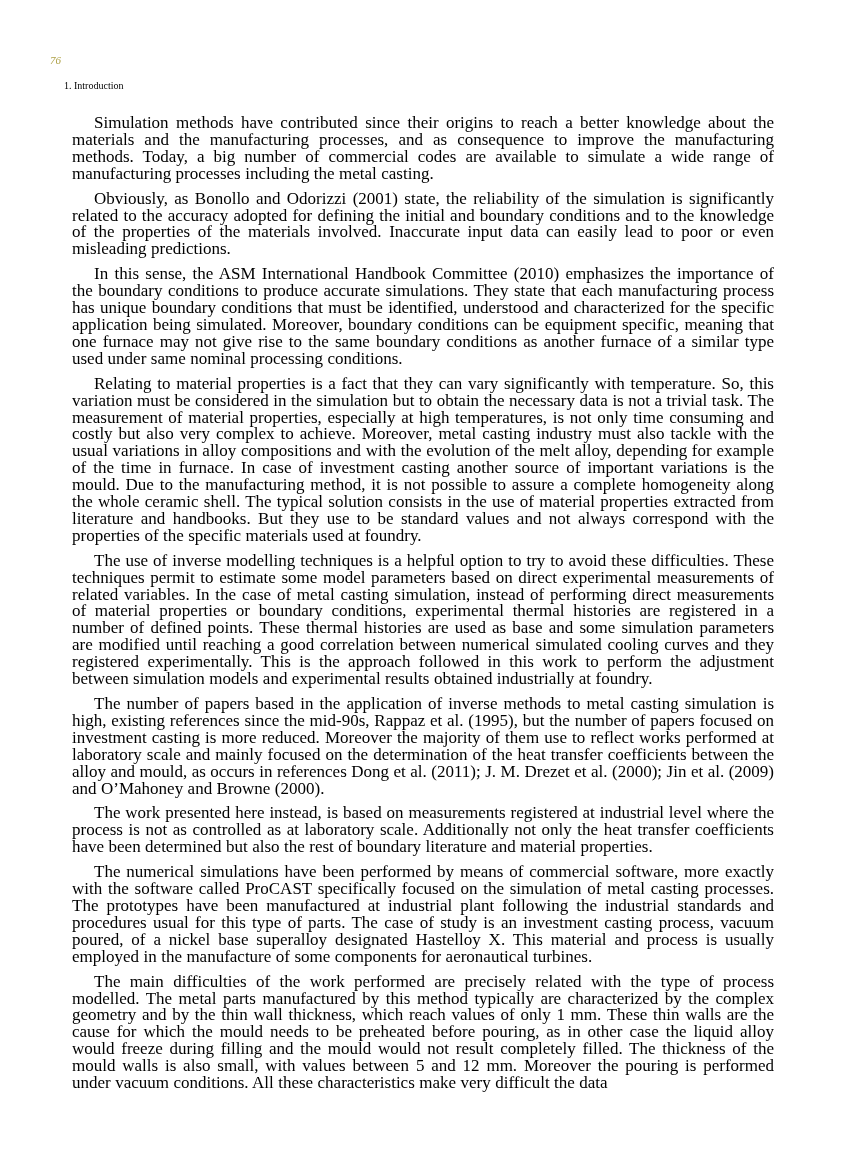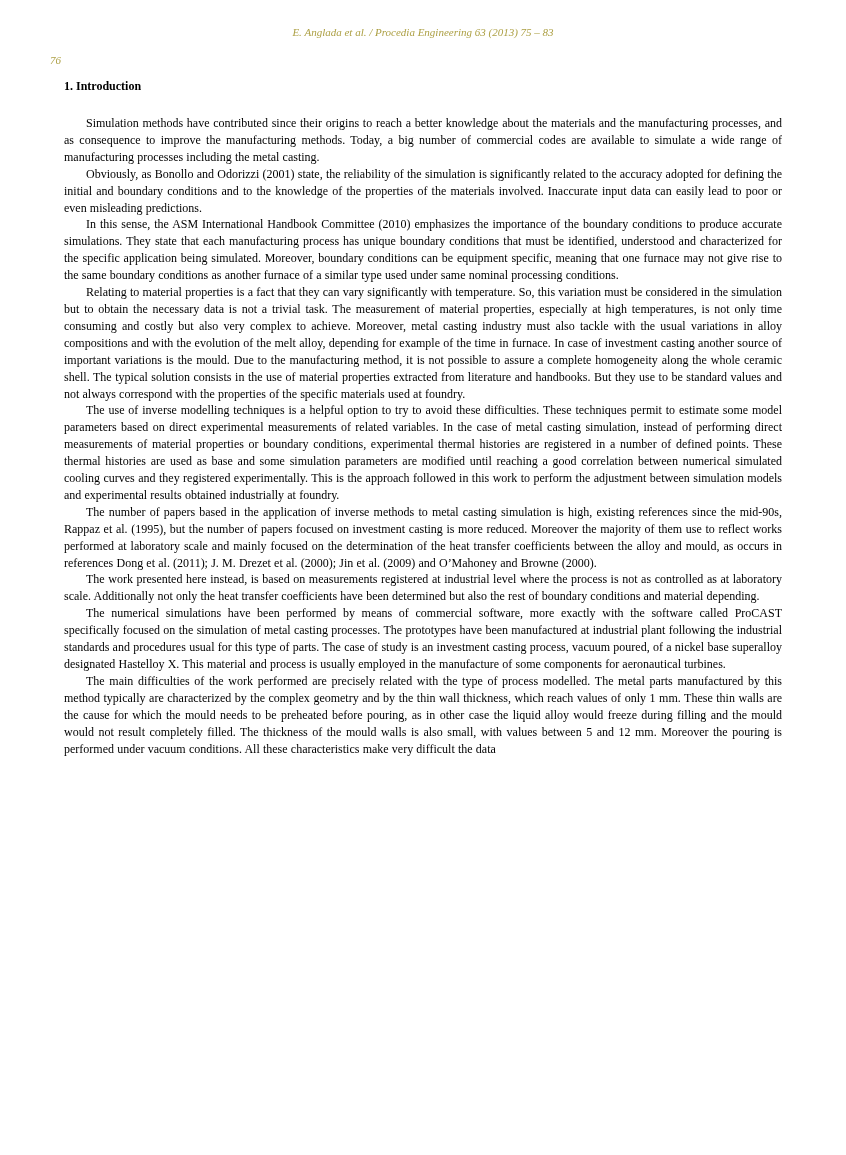--- a/index.html
+++ b/index.html
@@ -34,50 +34,49 @@
   .header-citation {
     display: block;
     text-align: center;
     font-style: italic;
   }
   .page-body {
     padding: 0 64px;
   }
   .section-title {
     margin: 36px 0 21px 0;
-    font-size: 12px;
-    font-weight: bold;
+    font-size: 10px;
+    font-weight: normal;
     line-height: 16px;
   }
   .page-body p {
-    margin: 0;
-    font-size: 12px;
+    margin: 8px;
+    font-size: 17px;
     line-height: 16.9px;
     text-align: justify;
     text-indent: 22px;
     word-spacing: 0.2px;
   }
 </style>
 </head>
 <body>
 
 <div class="page">
 
   <header class="page-header">
     <span class="page-number">76</span>
-    <span class="header-citation">E. Anglada et al. / Procedia Engineering 63 (2013) 75 – 83</span>
   </header>
 
   <main class="page-body">
     <h2 class="section-title">1. Introduction</h2>
 
     <p>Simulation methods have contributed since their origins to reach a better knowledge about the materials and the manufacturing processes, and as consequence to improve the manufacturing methods. Today, a big number of commercial codes are available to simulate a wide range of manufacturing processes including the metal casting.</p>
     <p>Obviously, as Bonollo and Odorizzi (2001) state, the reliability of the simulation is significantly related to the accuracy adopted for defining the initial and boundary conditions and to the knowledge of the properties of the materials involved. Inaccurate input data can easily lead to poor or even misleading predictions.</p>
     <p>In this sense, the ASM International Handbook Committee (2010) emphasizes the importance of the boundary conditions to produce accurate simulations. They state that each manufacturing process has unique boundary conditions that must be identified, understood and characterized for the specific application being simulated. Moreover, boundary conditions can be equipment specific, meaning that one furnace may not give rise to the same boundary conditions as another furnace of a similar type used under same nominal processing conditions.</p>
     <p>Relating to material properties is a fact that they can vary significantly with temperature. So, this variation must be considered in the simulation but to obtain the necessary data is not a trivial task. The measurement of material properties, especially at high temperatures, is not only time consuming and costly but also very complex to achieve. Moreover, metal casting industry must also tackle with the usual variations in alloy compositions and with the evolution of the melt alloy, depending for example of the time in furnace. In case of investment casting another source of important variations is the mould. Due to the manufacturing method, it is not possible to assure a complete homogeneity along the whole ceramic shell. The typical solution consists in the use of material properties extracted from literature and handbooks. But they use to be standard values and not always correspond with the properties of the specific materials used at foundry.</p>
     <p>The use of inverse modelling techniques is a helpful option to try to avoid these difficulties. These techniques permit to estimate some model parameters based on direct experimental measurements of related variables. In the case of metal casting simulation, instead of performing direct measurements of material properties or boundary conditions, experimental thermal histories are registered in a number of defined points. These thermal histories are used as base and some simulation parameters are modified until reaching a good correlation between numerical simulated cooling curves and they registered experimentally. This is the approach followed in this work to perform the adjustment between simulation models and experimental results obtained industrially at foundry.</p>
     <p>The number of papers based in the application of inverse methods to metal casting simulation is high, existing references since the mid-90s, Rappaz et al. (1995), but the number of papers focused on investment casting is more reduced. Moreover the majority of them use to reflect works performed at laboratory scale and mainly focused on the determination of the heat transfer coefficients between the alloy and mould, as occurs in references Dong et al. (2011); J. M. Drezet et al. (2000); Jin et al. (2009) and O’Mahoney and Browne (2000).</p>
-    <p>The work presented here instead, is based on measurements registered at industrial level where the process is not as controlled as at laboratory scale. Additionally not only the heat transfer coefficients have been determined but also the rest of boundary conditions and material depending.</p>
+    <p>The work presented here instead, is based on measurements registered at industrial level where the process is not as controlled as at laboratory scale. Additionally not only the heat transfer coefficients have been determined but also the rest of boundary literature and material properties.</p>
     <p>The numerical simulations have been performed by means of commercial software, more exactly with the software called ProCAST specifically focused on the simulation of metal casting processes. The prototypes have been manufactured at industrial plant following the industrial standards and procedures usual for this type of parts. The case of study is an investment casting process, vacuum poured, of a nickel base superalloy designated Hastelloy X. This material and process is usually employed in the manufacture of some components for aeronautical turbines.</p>
     <p>The main difficulties of the work performed are precisely related with the type of process modelled. The metal parts manufactured by this method typically are characterized by the complex geometry and by the thin wall thickness, which reach values of only 1 mm. These thin walls are the cause for which the mould needs to be preheated before pouring, as in other case the liquid alloy would freeze during filling and the mould would not result completely filled. The thickness of the mould walls is also small, with values between 5 and 12 mm. Moreover the pouring is performed under vacuum conditions. All these characteristics make very difficult the data</p>
   </main>
 
 </div>
 
 </body></html>

